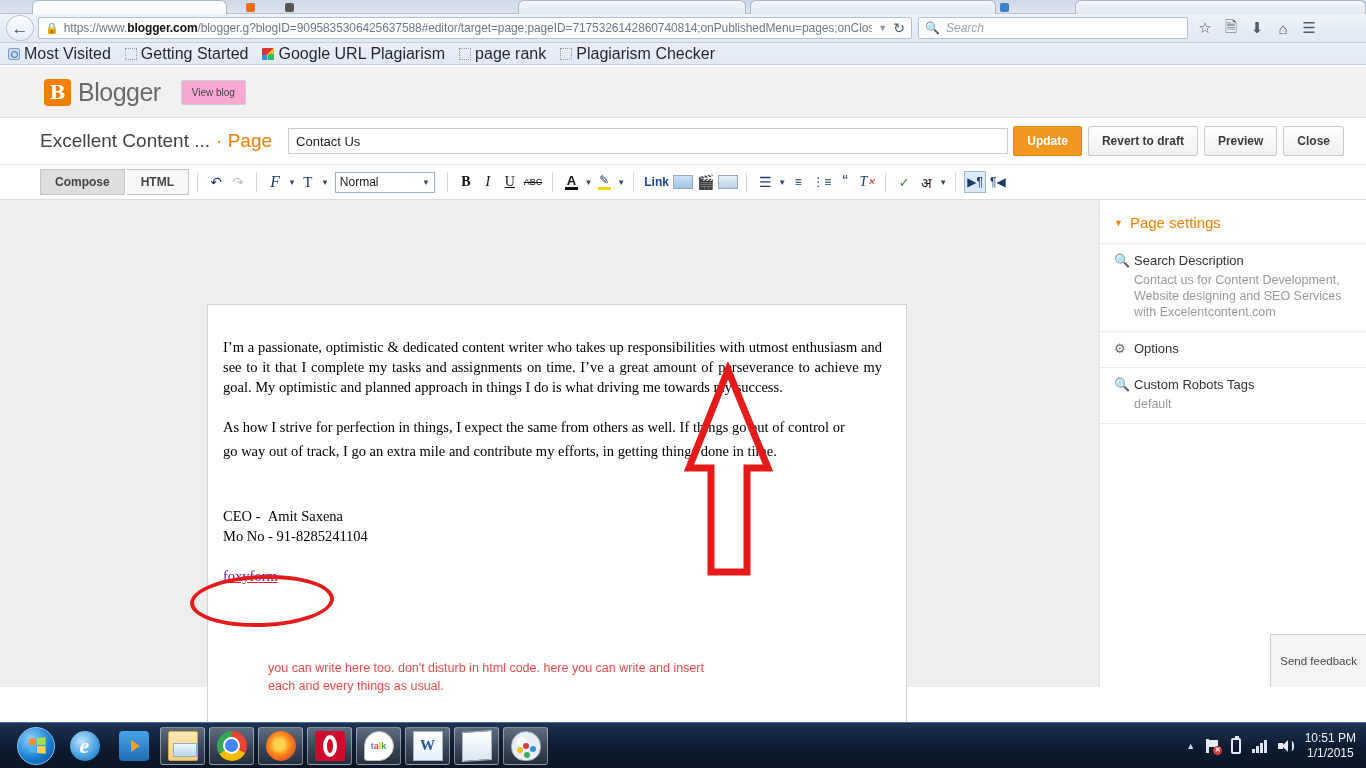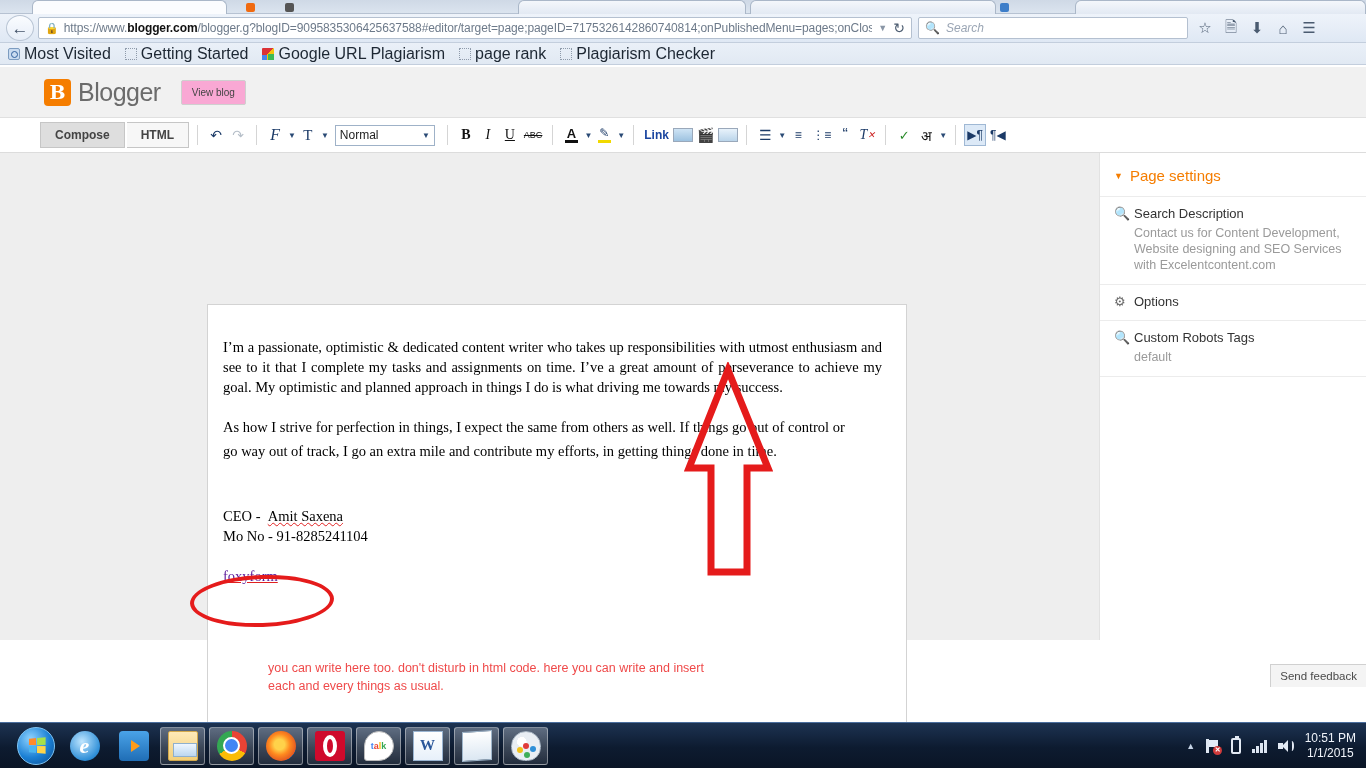--- a/index.html
+++ b/index.html
@@ -280,21 +280,20 @@
     position: relative;
   }
   .para-just {
     text-align: justify;
     line-height: 20px;
     margin-bottom: 18px;
   }
   .para-left { line-height: 24px; }
   .sig-line { line-height: 19.5px; }
   .misspell {
-    text-decoration: underline;
     text-decoration-style: wavy;
     text-decoration-color: #e02020;
     text-decoration-thickness: 1px;
   }
   #foxyform-link {
     color: #5a1a9a;
     text-decoration: underline;
     text-decoration-color: #e02020;
     font-size: 14.5px;
   }
@@ -345,21 +344,21 @@
   }
   #panel-fill { border-top: 1px solid #ececec; height: 100%; }
 
   #send-feedback {
     position: absolute;
     right: 0; bottom: 0;
     background: #f4f4f4;
     border: 1px solid #d0d0d0;
     border-right: none; border-bottom: none;
     font-size: 11.5px; color: #4a4a4a;
-    padding: 5px 9px;
+    padding: 20px 9px;
   }
 
   
   #taskbar {
     position: absolute; left: 0; bottom: 0;
     width: 1366px; height: 46px;
     background: linear-gradient(#1d3352, #0d1b30 55%, #0a1526);
     border-top: 1px solid #4a6e9e;
     display: flex; align-items: center;
   }
@@ -589,20 +588,31 @@
 
   <div id="blogger-header">
     <div id="blogger-logo-wrap">
       <div id="blogger-icon">B</div>
       <div id="blogger-wordmark">Blogger</div>
     </div>
     <div id="view-blog-btn">View blog</div>
 
   </div>
 
+  <div id="title-row">
+    <span id="blog-name">Excellent Content ...</span>
+    <span id="page-word">· Page</span>
+    <input id="page-title-input" type="text" value="Contact Us" style="">
+    <div id="title-actions">
+      <div class="tbtn primary">Update</div>
+      <div class="tbtn">Revert to draft</div>
+      <div class="tbtn">Preview</div>
+      <div class="tbtn">Close</div>
+    </div>
+  </div>
 
   <div id="editor-toolbar">
     <div class="mode-tab active">Compose</div>
     <div class="mode-tab second">HTML</div>
     <div class="tsep"></div>
 
     <div class="ticon">↶</div>
     <div class="ticon dim">↷</div>
     <div class="tsep"></div>
 

